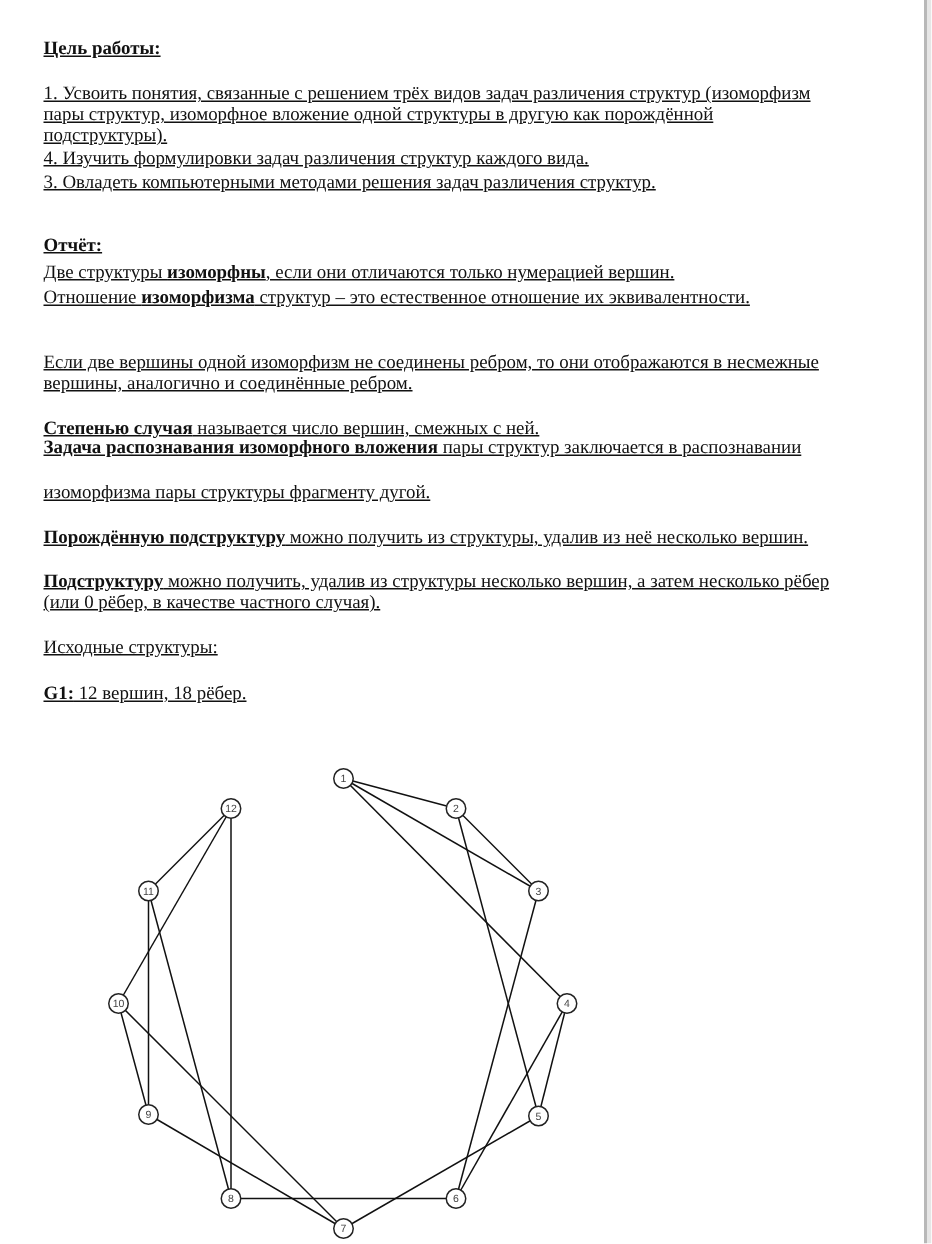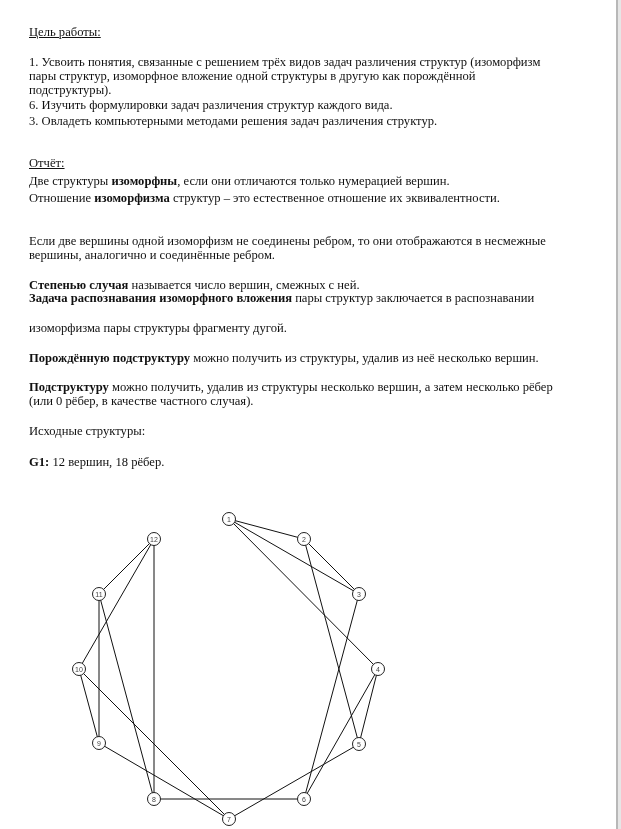--- a/index.html
+++ b/index.html
@@ -15,39 +15,39 @@
     background: #b8b8b8;
   }
   .page-edge-right {
     position: absolute; left: 618px; top: 0; width: 3px; height: 829px;
     background: #e6e6e6;
   }
   .doc {
     position: absolute; left: 29px; top: 0; width: 560px;
     font-size: 12.6px; line-height: 14px;
   }
-  .blk { position: absolute; left: 0; white-space: nowrap; }
-  .heading { font-weight: normal; text-decoration: underline; }
+  .blk { position: absolute; left: 0; white-space: nowrap; text-decoration: underline; }
+  .heading { font-weight: bold; text-decoration: underline; }
   b { font-weight: bold; text-align: center; }
   svg.graph { position: absolute; left: 0; top: 0; }
   .node-label { font-family: "Liberation Sans", "DejaVu Sans", sans-serif; font-size: 7px; fill: #444; }
 </style>
 </head>
 <body>
 
 <div class="page-edge"></div>
 <div class="page-edge-right"></div>
 
 <div class="doc">
   <div class="blk heading" style="top:25px">Цель работы:</div>
 
   <div class="blk" style="top:55px">1. Усвоить понятия, связанные с решением трёх видов задач различения структур (изоморфизм</div>
   <div class="blk" style="top:69px">пары структур, изоморфное вложение одной структуры в другую как порождённой</div>
   <div class="blk" style="top:83px">подструктуры).</div>
-  <div class="blk" style="top:98px">6. Изучить формулировки задач различения структур каждого вида.</div>
+  <div class="blk" style="top:98px">4. Изучить формулировки задач различения структур каждого вида.</div>
   <div class="blk" style="top:114px">3. Овладеть компьютерными методами решения задач различения структур.</div>
 
   <div class="blk heading" style="top:156px">Отчёт:</div>
 
   <div class="blk" style="top:174px"><span>Две структуры </span><b>изоморфны</b><span>, если они отличаются только нумерацией вершин.</span></div>
 
   <div class="blk" style="top:191px"><span>Отношение </span><b>изоморфизма</b><span> структур – это естественное отношение их эквивалентности.</span></div>
 
   <div class="blk" style="top:234px">Если две вершины одной изоморфизм не соединены ребром, то они отображаются в несмежные</div>
   <div class="blk" style="top:248px">вершины, аналогично и соединённые ребром.</div>

